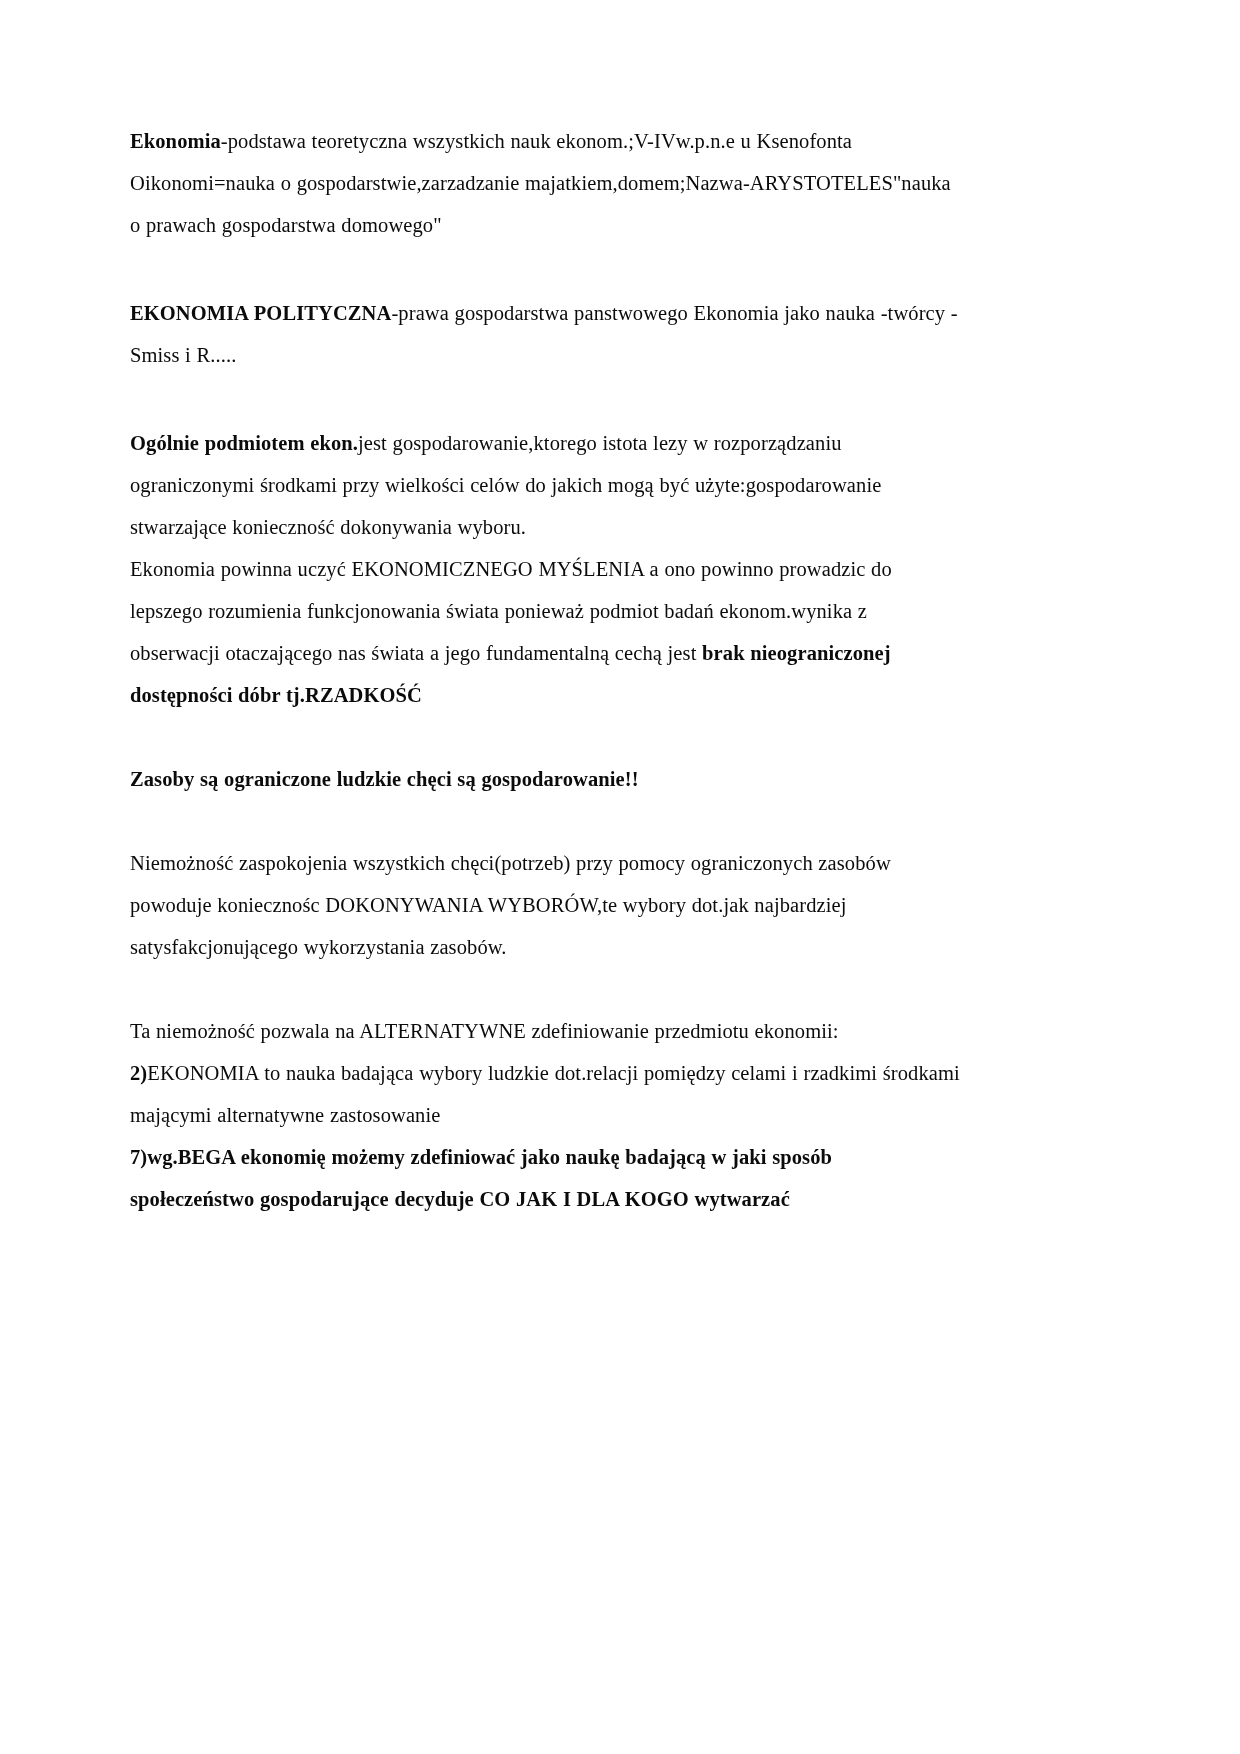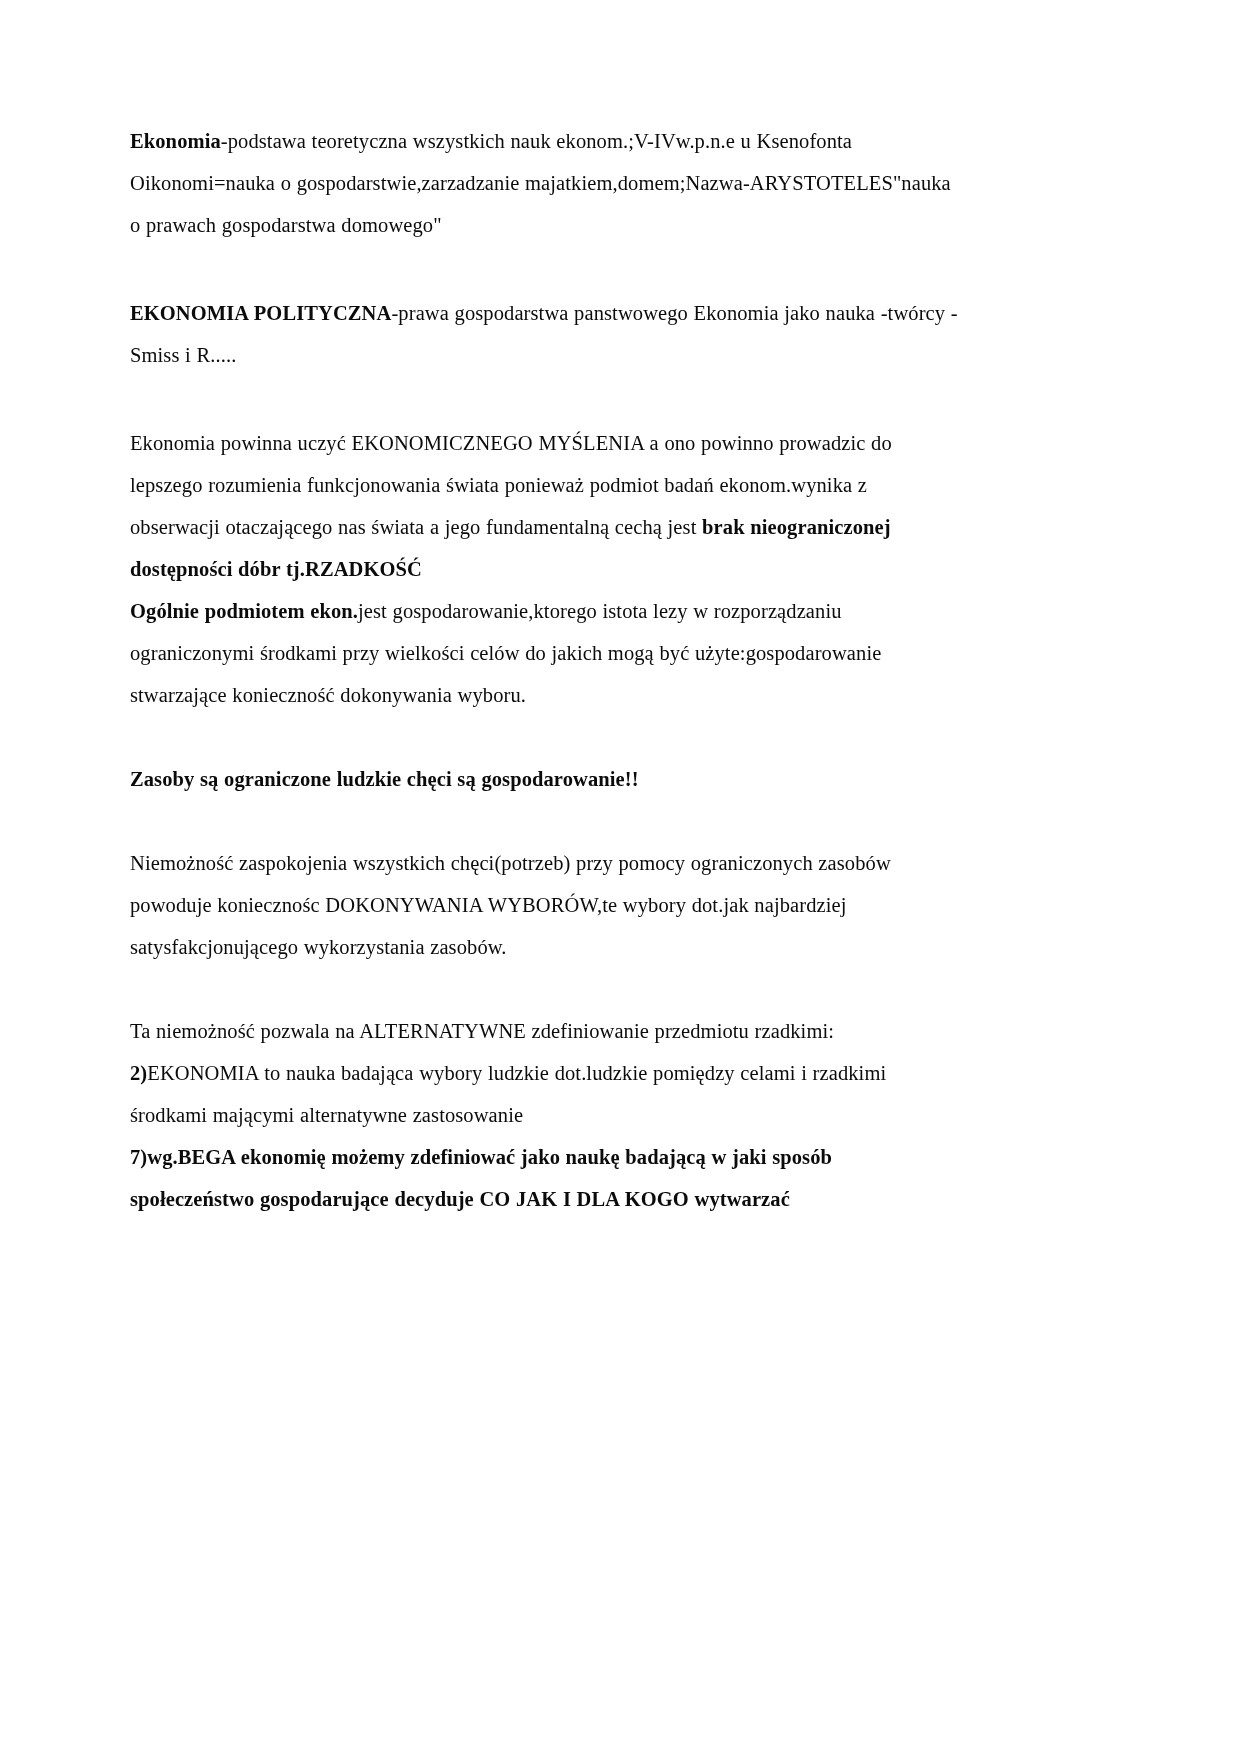--- a/index.html
+++ b/index.html
@@ -60,48 +60,48 @@
 
     <div class="gap-lg"></div>
 
     <p class="para">
       <b>EKONOMIA POLITYCZNA</b><span>-prawa gospodarstwa panstwowego Ekonomia jako nauka -twórcy -Smiss i R.....</span>
     </p>
 
     <div class="gap-lg"></div>
 
     <p class="para">
-      <span>Ekonomia powinna uczyć EKONOMICZNEGO MYŚLENIA a ono powinno prowadzic do lepszego rozumienia funkcjonowania świata ponieważ podmiot badań ekonom.wynika z obserwacji otaczającego nas świata a jego fundamentalną cechą jest </span><b>brak nieograniczonej dostępności dóbr tj.RZADKOŚĆ</b>
+      <b>Ogólnie podmiotem ekon.</b><span>jest gospodarowanie,ktorego istota lezy w rozporządzaniu ograniczonymi środkami przy wielkości celów do jakich mogą być użyte:gospodarowanie stwarzające konieczność dokonywania wyboru.</span>
     </p>
 
     <p class="para">
-      <b>Ogólnie podmiotem ekon.</b><span>jest gospodarowanie,ktorego istota lezy w rozporządzaniu ograniczonymi środkami przy wielkości celów do jakich mogą być użyte:gospodarowanie stwarzające konieczność dokonywania wyboru.</span>
+      <span>Ekonomia powinna uczyć EKONOMICZNEGO MYŚLENIA a ono powinno prowadzic do lepszego rozumienia funkcjonowania świata ponieważ podmiot badań ekonom.wynika z obserwacji otaczającego nas świata a jego fundamentalną cechą jest </span><b>brak nieograniczonej dostępności dóbr tj.RZADKOŚĆ</b>
     </p>
 
     <div class="gap-md"></div>
 
     <p class="para">
       <b>Zasoby są ograniczone  ludzkie chęci są gospodarowanie!!</b>
     </p>
 
     <div class="gap-md"></div>
 
     <p class="para">
       <span>Niemożność zaspokojenia wszystkich chęci(potrzeb) przy pomocy ograniczonych zasobów powoduje koniecznośc DOKONYWANIA WYBORÓW,te wybory dot.jak najbardziej satysfakcjonującego wykorzystania zasobów.</span>
     </p>
 
     <div class="gap-md"></div>
 
     <p class="para">
-      <span>Ta niemożność pozwala na ALTERNATYWNE zdefiniowanie przedmiotu rzadkimi:</span>
+      <span>Ta niemożność pozwala na ALTERNATYWNE zdefiniowanie przedmiotu ekonomii:</span>
     </p>
 
 
     <p class="para">
-      <b>2)</b><span>EKONOMIA to nauka badająca wybory ludzkie dot.ludzkie pomiędzy celami i rzadkimi środkami mającymi alternatywne zastosowanie</span>
+      <b>2)</b><span>EKONOMIA to nauka badająca wybory ludzkie dot.relacji pomiędzy celami i rzadkimi środkami mającymi alternatywne zastosowanie</span>
     </p>
 
     <p class="para">
       <b>7)wg.BEGA ekonomię możemy zdefiniować jako naukę badającą w jaki sposób społeczeństwo gospodarujące decyduje CO JAK I DLA KOGO wytwarzać</b>
     </p>
 
     <div class="gap-lg"></div>
 
 
   </div>

